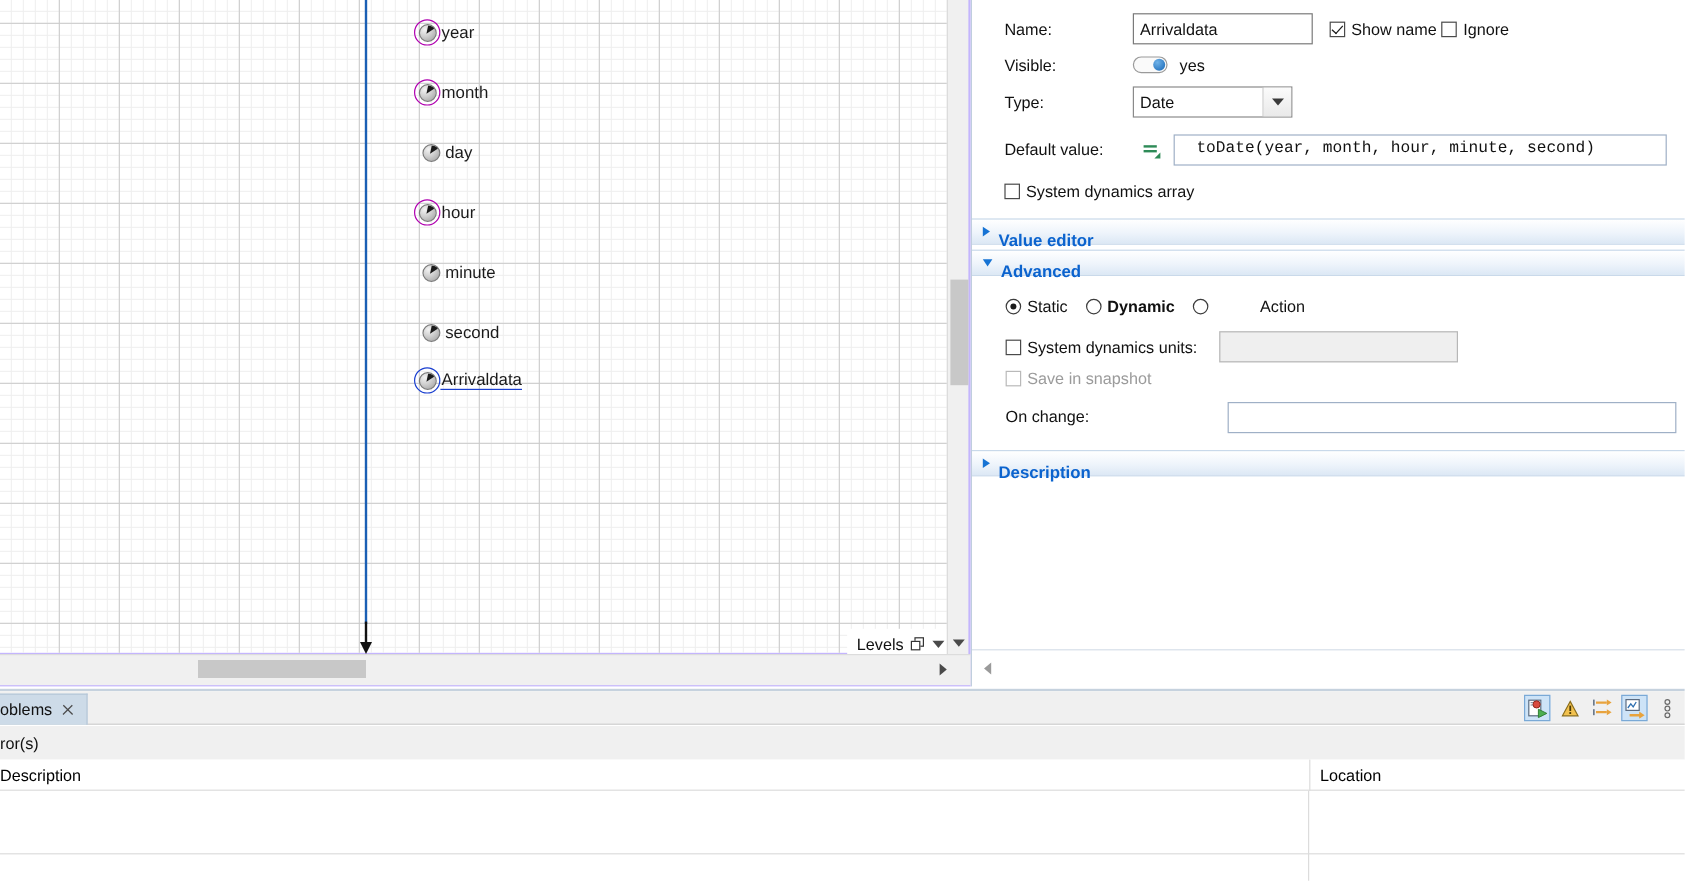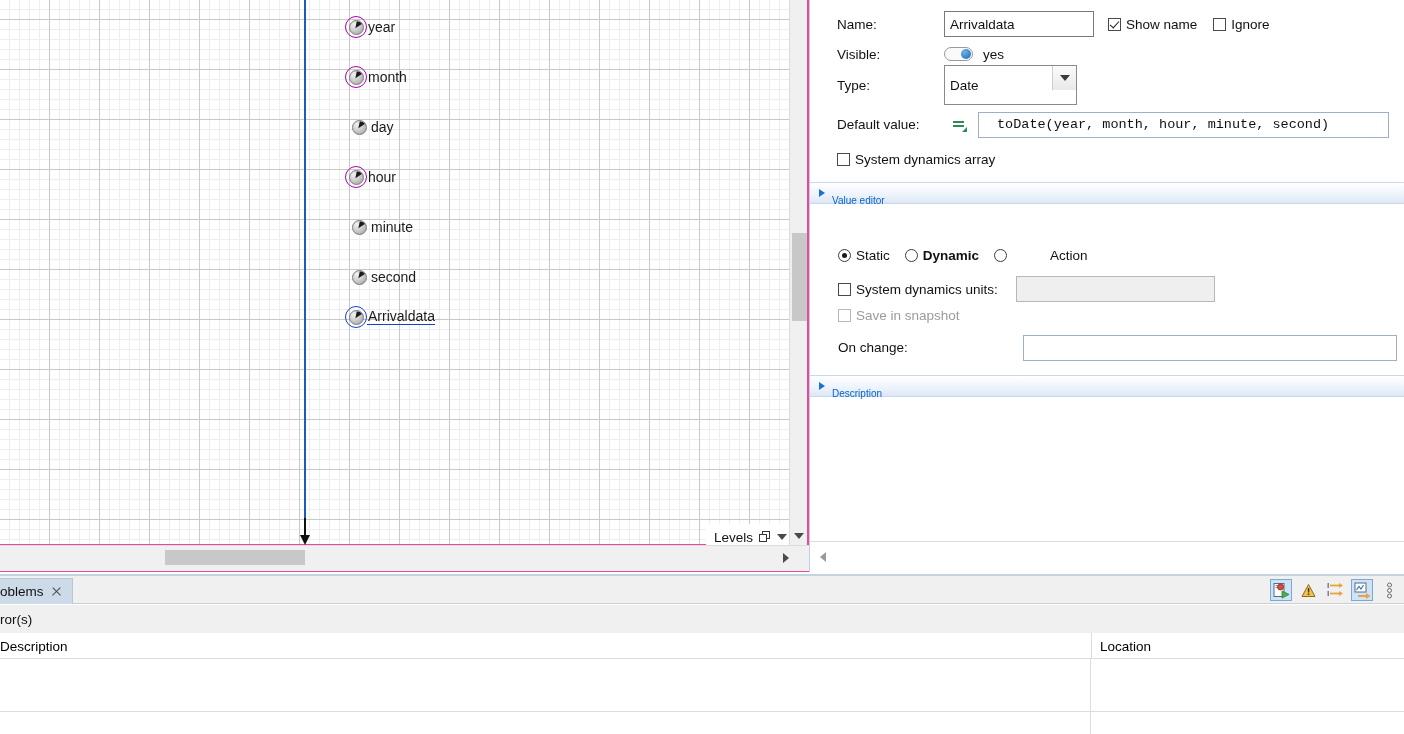--- a/index.html
+++ b/index.html
@@ -14,21 +14,21 @@
   }
   * { box-sizing: border-box; }
 
   
   #root { position: relative; width: 1404px; height: 734px; }
 
   
   #canvas-pane {
     position: absolute; left: 0; top: 0;
     width: 809px; height: 572px;
-    background: #ec4899;
+    background: #c4b5fd;
     overflow: hidden;
   }
   #canvas-grid {
     position: absolute; left: 0; top: 0;
     width: 790px; height: 544px;
     background-color: #ffffff;
     background-image:
       linear-gradient(to right, #c9c9c9 1px, transparent 1px),
       linear-gradient(to bottom, #c9c9c9 1px, transparent 1px),
       linear-gradient(to right, #eeeeee 1px, transparent 1px),
@@ -257,21 +257,21 @@
   }
   .toggle::after {
     content:"";
     position:absolute; right:1px; top:1px;
     width:10px;height:10px;border-radius:50%;
     background: radial-gradient(circle at 35% 30%, #6fb2e8, #1565b5);
   }
 
   
   .sel-box {
-    height: 40px;
+    height: 26px;
     border: 1px solid #8a8a8a;
     background: #ffffff;
     display: flex; align-items: center;
     font-size: 13.5px;
     color: #111;
     padding-left: 5px;
     position: relative;
   }
   .sel-btn {
     position: absolute; right: 0; top: 0;
@@ -306,22 +306,22 @@
     position: absolute;
     left: 0; width: 595px; height: 22px;
     background: linear-gradient(#ffffff, #eef4fb 55%, #dce8f5);
     border-top: 1px solid #c9d9ea;
     border-bottom: 1px solid #c9d9ea;
     display: flex; align-items: center;
     padding-left: 9px;
   }
   .section-title {
     color: #0b63ce;
-    font-weight: normal;
-    font-size: 10px;
+    font-weight: bold;
+    font-size: 14px;
     margin-left: 7px;
     margin-top: 14px;
   }
   .tri-right {
     width:0;height:0;
     border-top:4.5px solid transparent;
     border-bottom:4.5px solid transparent;
     border-left:6px solid #1673d4;
   }
   .tri-down {
@@ -511,21 +511,21 @@
 
   <div id="props-pane">
 
     <div class="row" style="left:27px; top:11px; width:560px; height:26px;">
       <span class="field-label" style="width:107px;">Name:</span>
       <input class="txt-input" style="width: 150px;" value="Arrivaldata">
       <span style="display:flex;align-items:center;margin-left:14px;">
         <span class="cbx checked"></span>
         <span class="cbx-text">Show name</span>
       </span>
-      <span style="display:flex;align-items:center;margin-left:16px;justify-content:space-between;">
+      <span style="display:flex;align-items:center;margin-left:4px;justify-content:space-between;">
         <span class="cbx"></span>
         <span class="cbx-text">Ignore</span>
       </span>
     </div>
 
     <div class="row" style="left:27px; top:44px; width:400px; height:20px;">
       <span class="field-label" style="width:107px;">Visible:</span>
       <span class="toggle"></span>
       <span class="field-label" style="margin-left:10px;">yes</span>
     </div>
@@ -556,20 +556,24 @@
     <div class="row" style="left:27px; top:150px; width:400px; height:18px;">
       <span class="cbx"></span>
       <span class="cbx-text">System dynamics array</span>
     </div>
 
     <div class="section-hdr" style="top:182px;">
       <span class="tri-right"></span>
       <span class="section-title">Value editor</span>
     </div>
 
+    <div class="section-hdr" style="top:208px;">
+      <span class="tri-down"></span>
+      <span class="section-title">Advanced</span>
+    </div>
 
     <div class="row" style="left:28px; top:246px; width:400px; height:18px;">
       <span style="display:flex;align-items:center;">
         <span class="rdo sel"></span>
         <span class="cbx-text">Static</span>
       </span>
       <span style="display:flex;align-items:center;margin-left:15px;font-weight:bold;">
         <span class="rdo"></span>
         <span class="cbx-text">Dynamic</span>
       </span>

